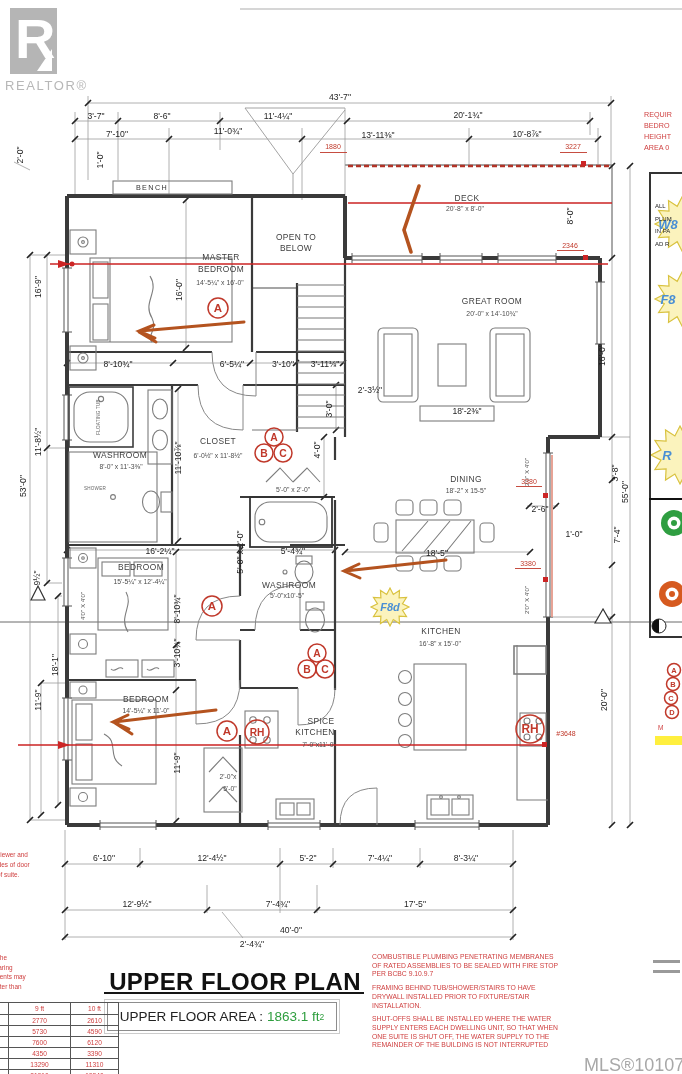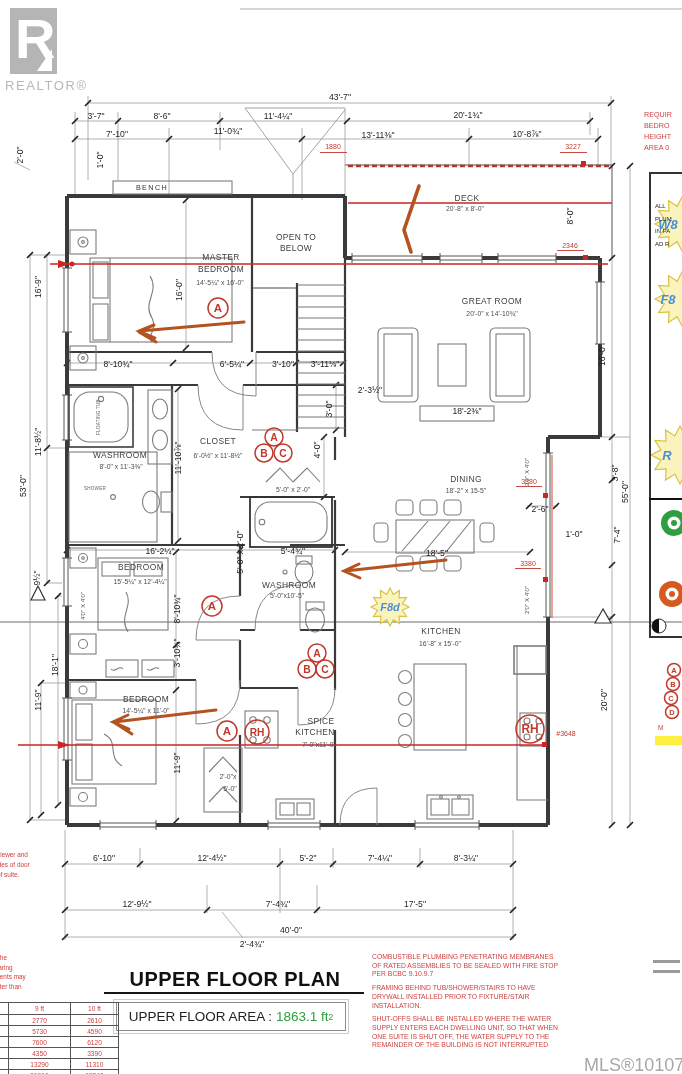--- a/index.html
+++ b/index.html
@@ -17,23 +17,23 @@
   .t-tiny2{font-size:7.2px;fill:#333;letter-spacing:1.4px;}
   .t-circ{fill:var(--annotation_red);font-weight:bold;}
   .t-star{fill:var(--star_text);font-weight:bold;font-style:italic;}
   .abs{position:absolute;}
   
   .rlogo-box{position:absolute;left:10px;top:8px;width:47px;height:66px;background:#b5b5b5;}
   .rlogo-box span{position:absolute;left:5px;top:-2px;color:#fff;font-size:56px;font-weight:bold;line-height:66px;}
   .rlogo-tri{position:absolute;right:5px;bottom:3px;width:0;height:0;border-left:15px solid transparent;border-bottom:22px solid #fff;}
   .rlogo-name{position:absolute;left:5px;top:78px;width:90px;color:#b7b7b7;font-size:13px;letter-spacing:1.6px;}
   
-  .sheet-title{position:absolute;left:104px;top:968px;width:262px;text-align:center;font-size:20px;font-weight:bold;color:#111;letter-spacing:.4px;white-space:nowrap;}
+  .sheet-title{position:absolute;left:104px;top:968px;width:262px;text-align:center;font-size:24px;font-weight:bold;color:#111;letter-spacing:.4px;white-space:nowrap;}
   .title-rule{position:absolute;left:104px;top:992px;width:260px;height:2px;background:#161616;}
-  .area-box{position:absolute;left:116px;top:1002px;width:228px;height:27px;border:1px solid #8d8d8d;outline:1px solid #ccc;outline-offset:2px;display:flex;align-items:center;justify-content:center;font-size:13.5px;color:#222;white-space:nowrap;}
+  .area-box{position:absolute;left:107px;top:1002px;width:228px;height:27px;border:1px solid #8d8d8d;outline:1px solid #ccc;outline-offset:2px;display:flex;align-items:center;justify-content:center;font-size:13.5px;color:#222;white-space:nowrap;}
   .area-box .val{color:var(--area_green);margin-left:4px;}
   .area-box sup{font-size:8.5px;color:var(--area_green);}
   
   .notes-right{position:absolute;left:372px;top:953px;width:192px;font-size:6.8px;line-height:8.7px;color:#cf4040;}
   .notes-right div{margin-bottom:5px;}
   .notes-left{position:absolute;left:-62px;top:953px;width:200px;font-size:6.4px;line-height:9.6px;color:#cf4040;}
   .notes-left div{white-space:nowrap;}
   .door-note{position:absolute;left:-14px;top:850px;width:100px;font-size:6.4px;line-height:10px;color:#cf4040;}
   .door-note div{white-space:nowrap;}
   .mls{position:absolute;left:584px;top:1055px;width:98px;font-size:18px;color:#a8a8a8;white-space:nowrap;}

